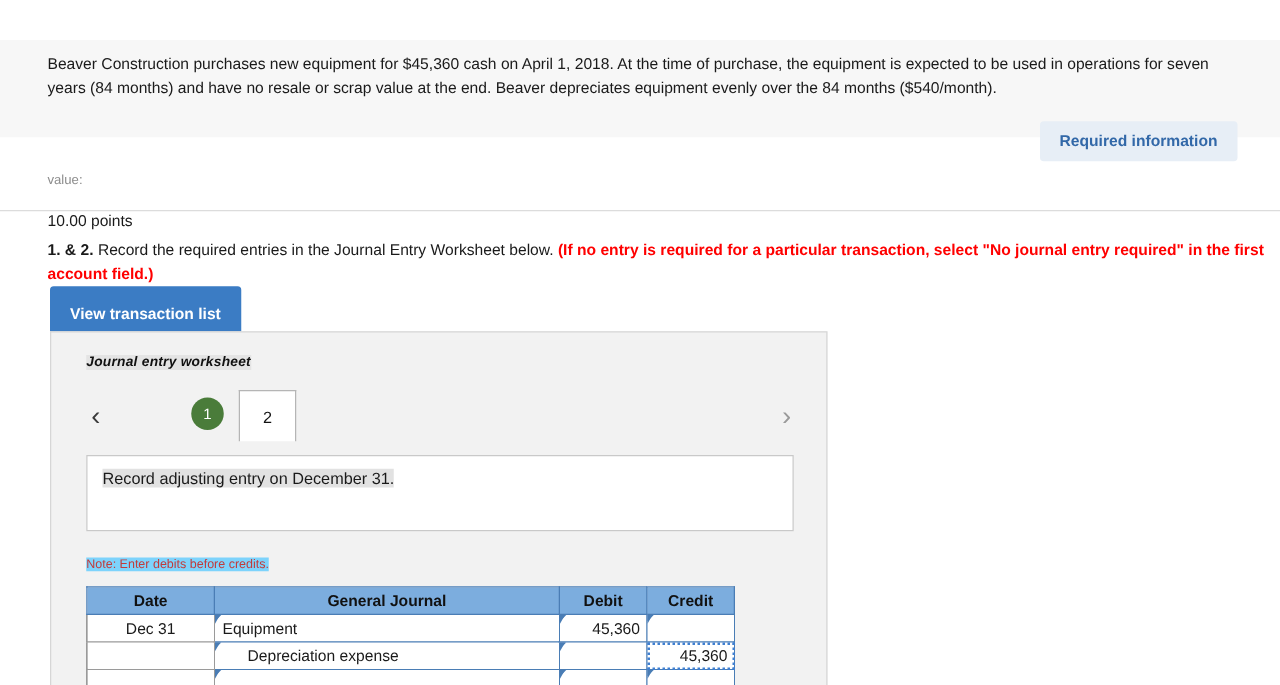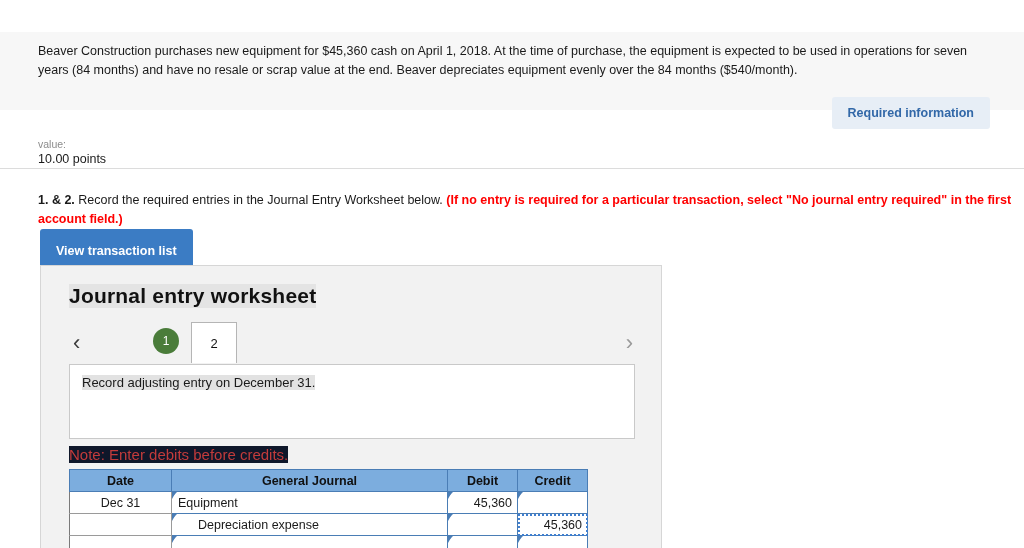--- a/index.html
+++ b/index.html
@@ -45,21 +45,21 @@
   }
   .value-label {
     font-size: 10.5px;
     color: #8c8c8c;
     line-height: 1.25;
   }
   .value-points {
     font-size: 12.5px;
     color: #1a1a1a;
     line-height: 1.35;
-    margin-top: 0;
+    margin-top: 18px;
   }
   .required-badge {
     position: absolute;
     right: 34px;
     top: 97px;
     background: #e7eef6;
     color: #3268a8;
     font-weight: bold;
     font-size: 12.5px;
     padding: 9px 16px;
@@ -100,26 +100,27 @@
     left: 40px;
     top: 265px;
     width: 622px;
     height: 300px;
     background: #f2f2f2;
     border: 1px solid #d6d6d6;
     box-sizing: border-box;
   }
   .ws-title {
     margin: 18px 0 0 28px;
-    font-size: 21px;
+    font-size: 11px;
     font-weight: bold;
     color: #111;
     letter-spacing: 0.2px;
     display: inline-block;
     background: #e4e4e4;
+    font-style: italic;
   }
 
   
   .tabs-row {
     position: relative;
     height: 42px;
     margin: 14px 0 0 0;
   }
   .chev {
     position: absolute;
@@ -166,40 +167,40 @@
     cursor: pointer;
     z-index: 3;
   }
 
   
   .desc-box {
     position: absolute;
     left: 28px;
     top: 98px;
     width: 566px;
-    height: 75px;
+    height: 61px;
     background: #ffffff;
     border: 1px solid #c9c9c9;
     box-sizing: border-box;
   }
   .desc-text {
     margin: 10px 0 0 12px;
     font-size: 13px;
     color: #1a1a1a;
     display: inline-block;
     background: #e2e2e2;
   }
 
   .note-text {
     position: absolute;
     left: 28px;
     top: 180px;
-    font-size: 15px;
+    font-size: 10px;
     color: #c23b3b;
-    background: #0f172a;
+    background: #7dd3fc;
     display: inline-block;
     text-align: right;
   }
 
   
   .jtable {
     position: absolute;
     left: 28px;
     top: 203px;
     width: 518px;

